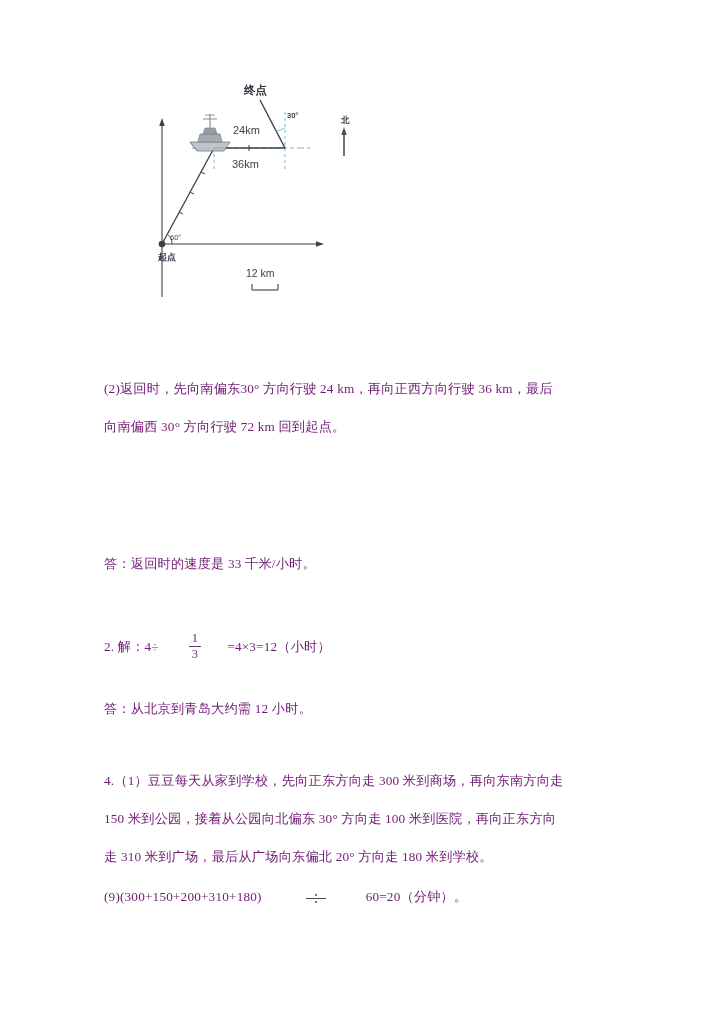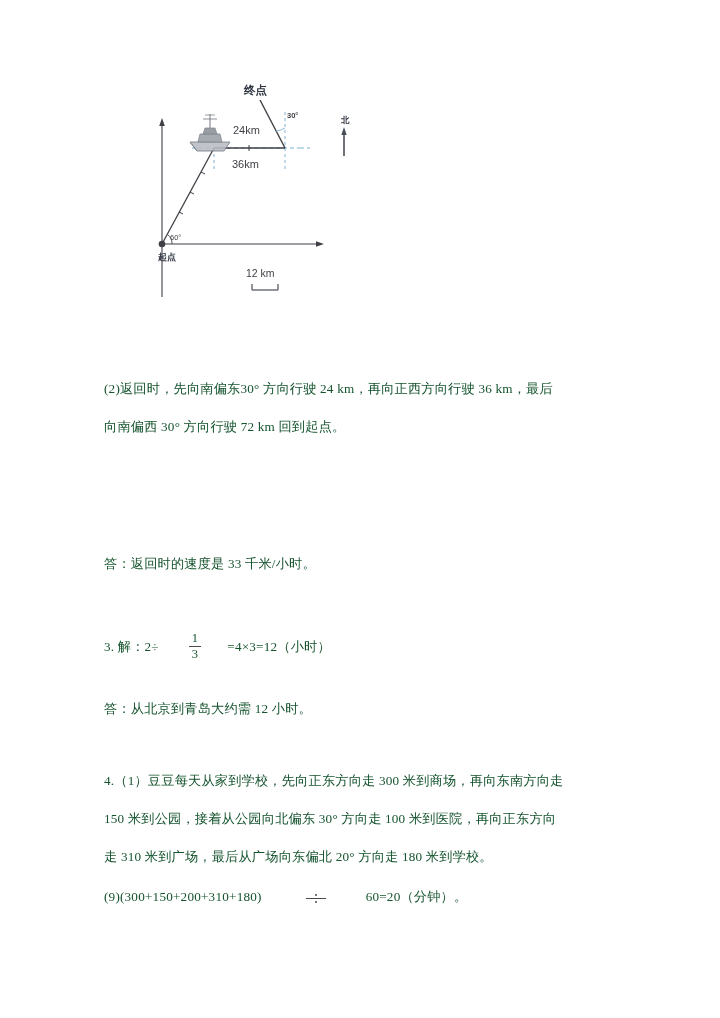--- a/index.html
+++ b/index.html
@@ -41,21 +41,21 @@
     font-weight: bold;
   }
 
   
   .para {
     position: absolute;
     left: 104px;
     width: 512px;
     font-size: 13.2px;
     line-height: 38px;
-    color: #14532d;
+    color: #701a75;
     letter-spacing: 0.2px;
     text-align: justify;
     text-justify: inter-character;
   }
   .para.nojust { text-align: left; }
 
   
   .frac {
     display: inline-block;
     vertical-align: middle;
@@ -183,21 +183,21 @@
       </g>
     </svg>
   </div>
 
   <div class="para" style="top:370px;">(2)返回时，先向南偏东30° 方向行驶 24 km，再向正西方向行驶 36 km，最后</div>
   <div class="para nojust" style="top:408px;">向南偏西 30° 方向行驶 72 km 回到起点。</div>
 
 
   <div class="para nojust" style="top:545px;">答：返回时的速度是 33 千米/小时。</div>
 
-  <div class="para nojust" style="top:628px;"><span>3. 解：2÷</span><span class="frac"><span class="fnum">1</span><span class="fbar"></span><span class="fden">3</span></span><span>=4×3=12（小时）</span></div>
+  <div class="para nojust" style="top:628px;"><span>2. 解：4÷</span><span class="frac"><span class="fnum">1</span><span class="fbar"></span><span class="fden">3</span></span><span>=4×3=12（小时）</span></div>
 
   <div class="para nojust" style="top:690px;">答：从北京到青岛大约需 12 小时。</div>
 
   <div class="para" style="top:762px;">4.（1）豆豆每天从家到学校，先向正东方向走 300 米到商场，再向东南方向走</div>
   <div class="para" style="top:800px;">150 米到公园，接着从公园向北偏东 30° 方向走 100 米到医院，再向正东方向</div>
   <div class="para nojust" style="top:838px;">走 310 米到广场，最后从广场向东偏北 20° 方向走 180 米到学校。</div>
 
   <div class="para nojust" style="top:878px;"><span>(9)(300+150+200+310+180)</span><span class="divop"><span class="dot"></span><span class="dbar"></span><span class="dot2"></span></span><span>60=20（分钟）。</span></div>
 
 </div>

